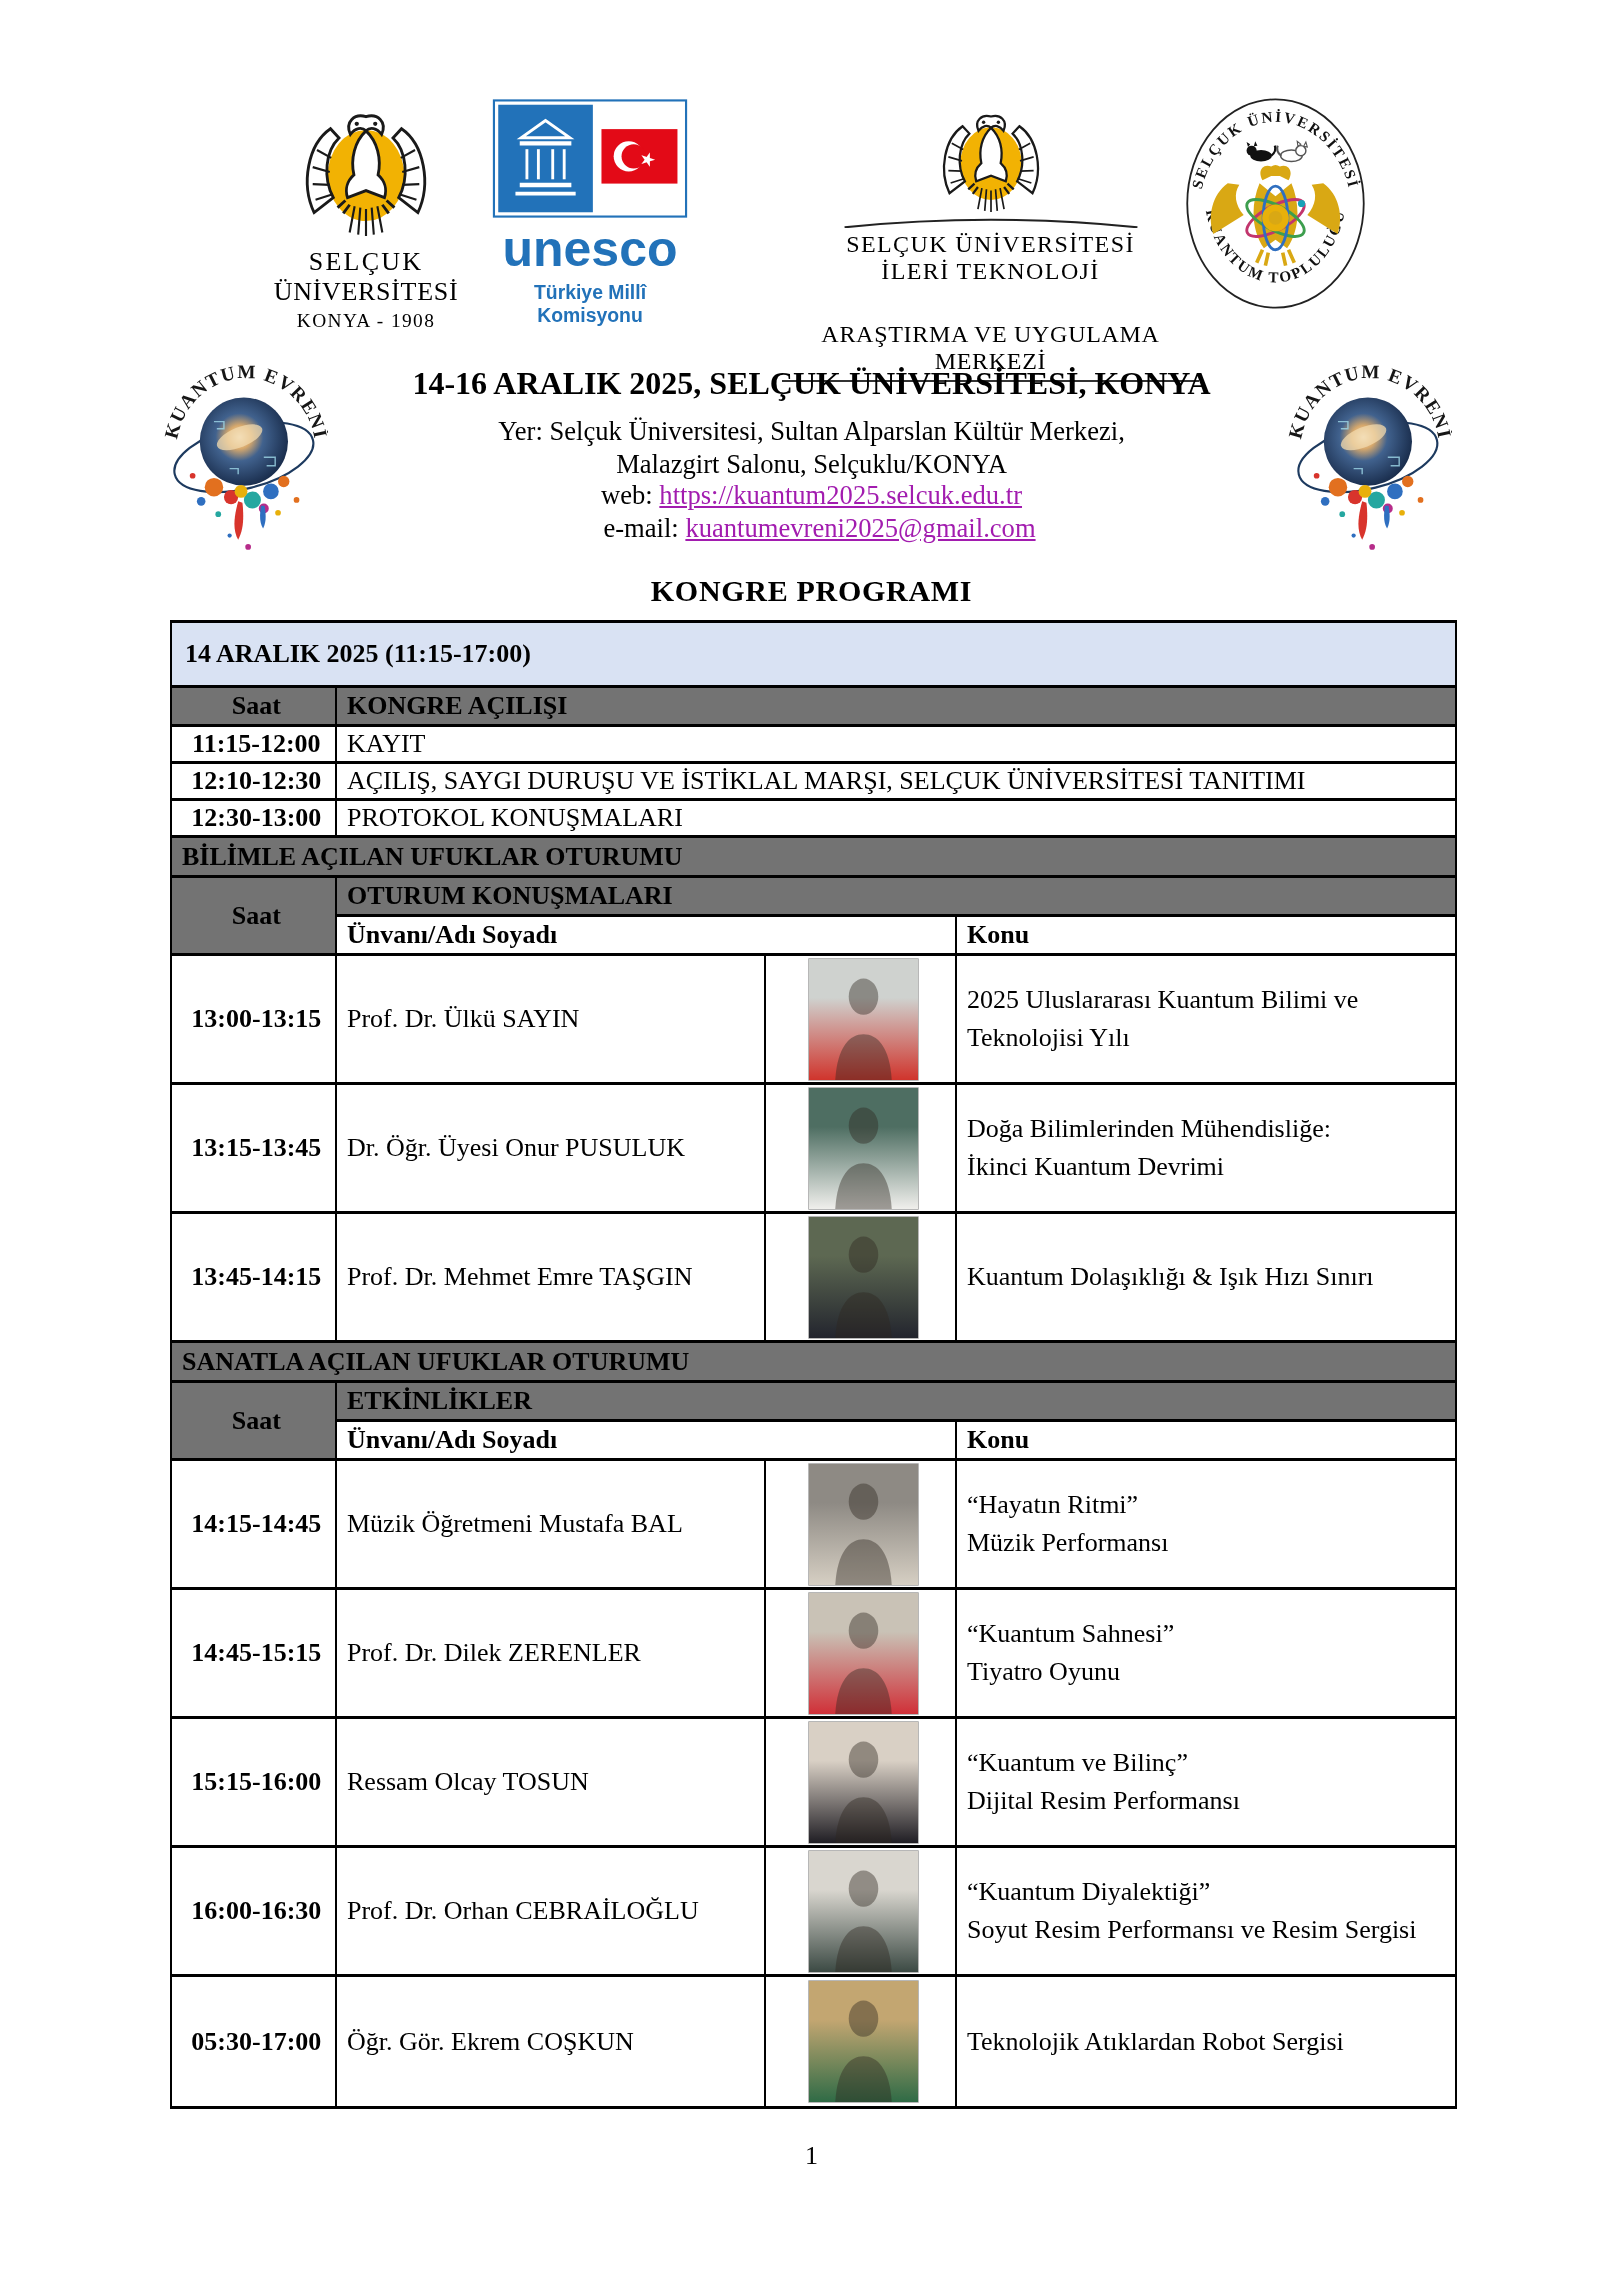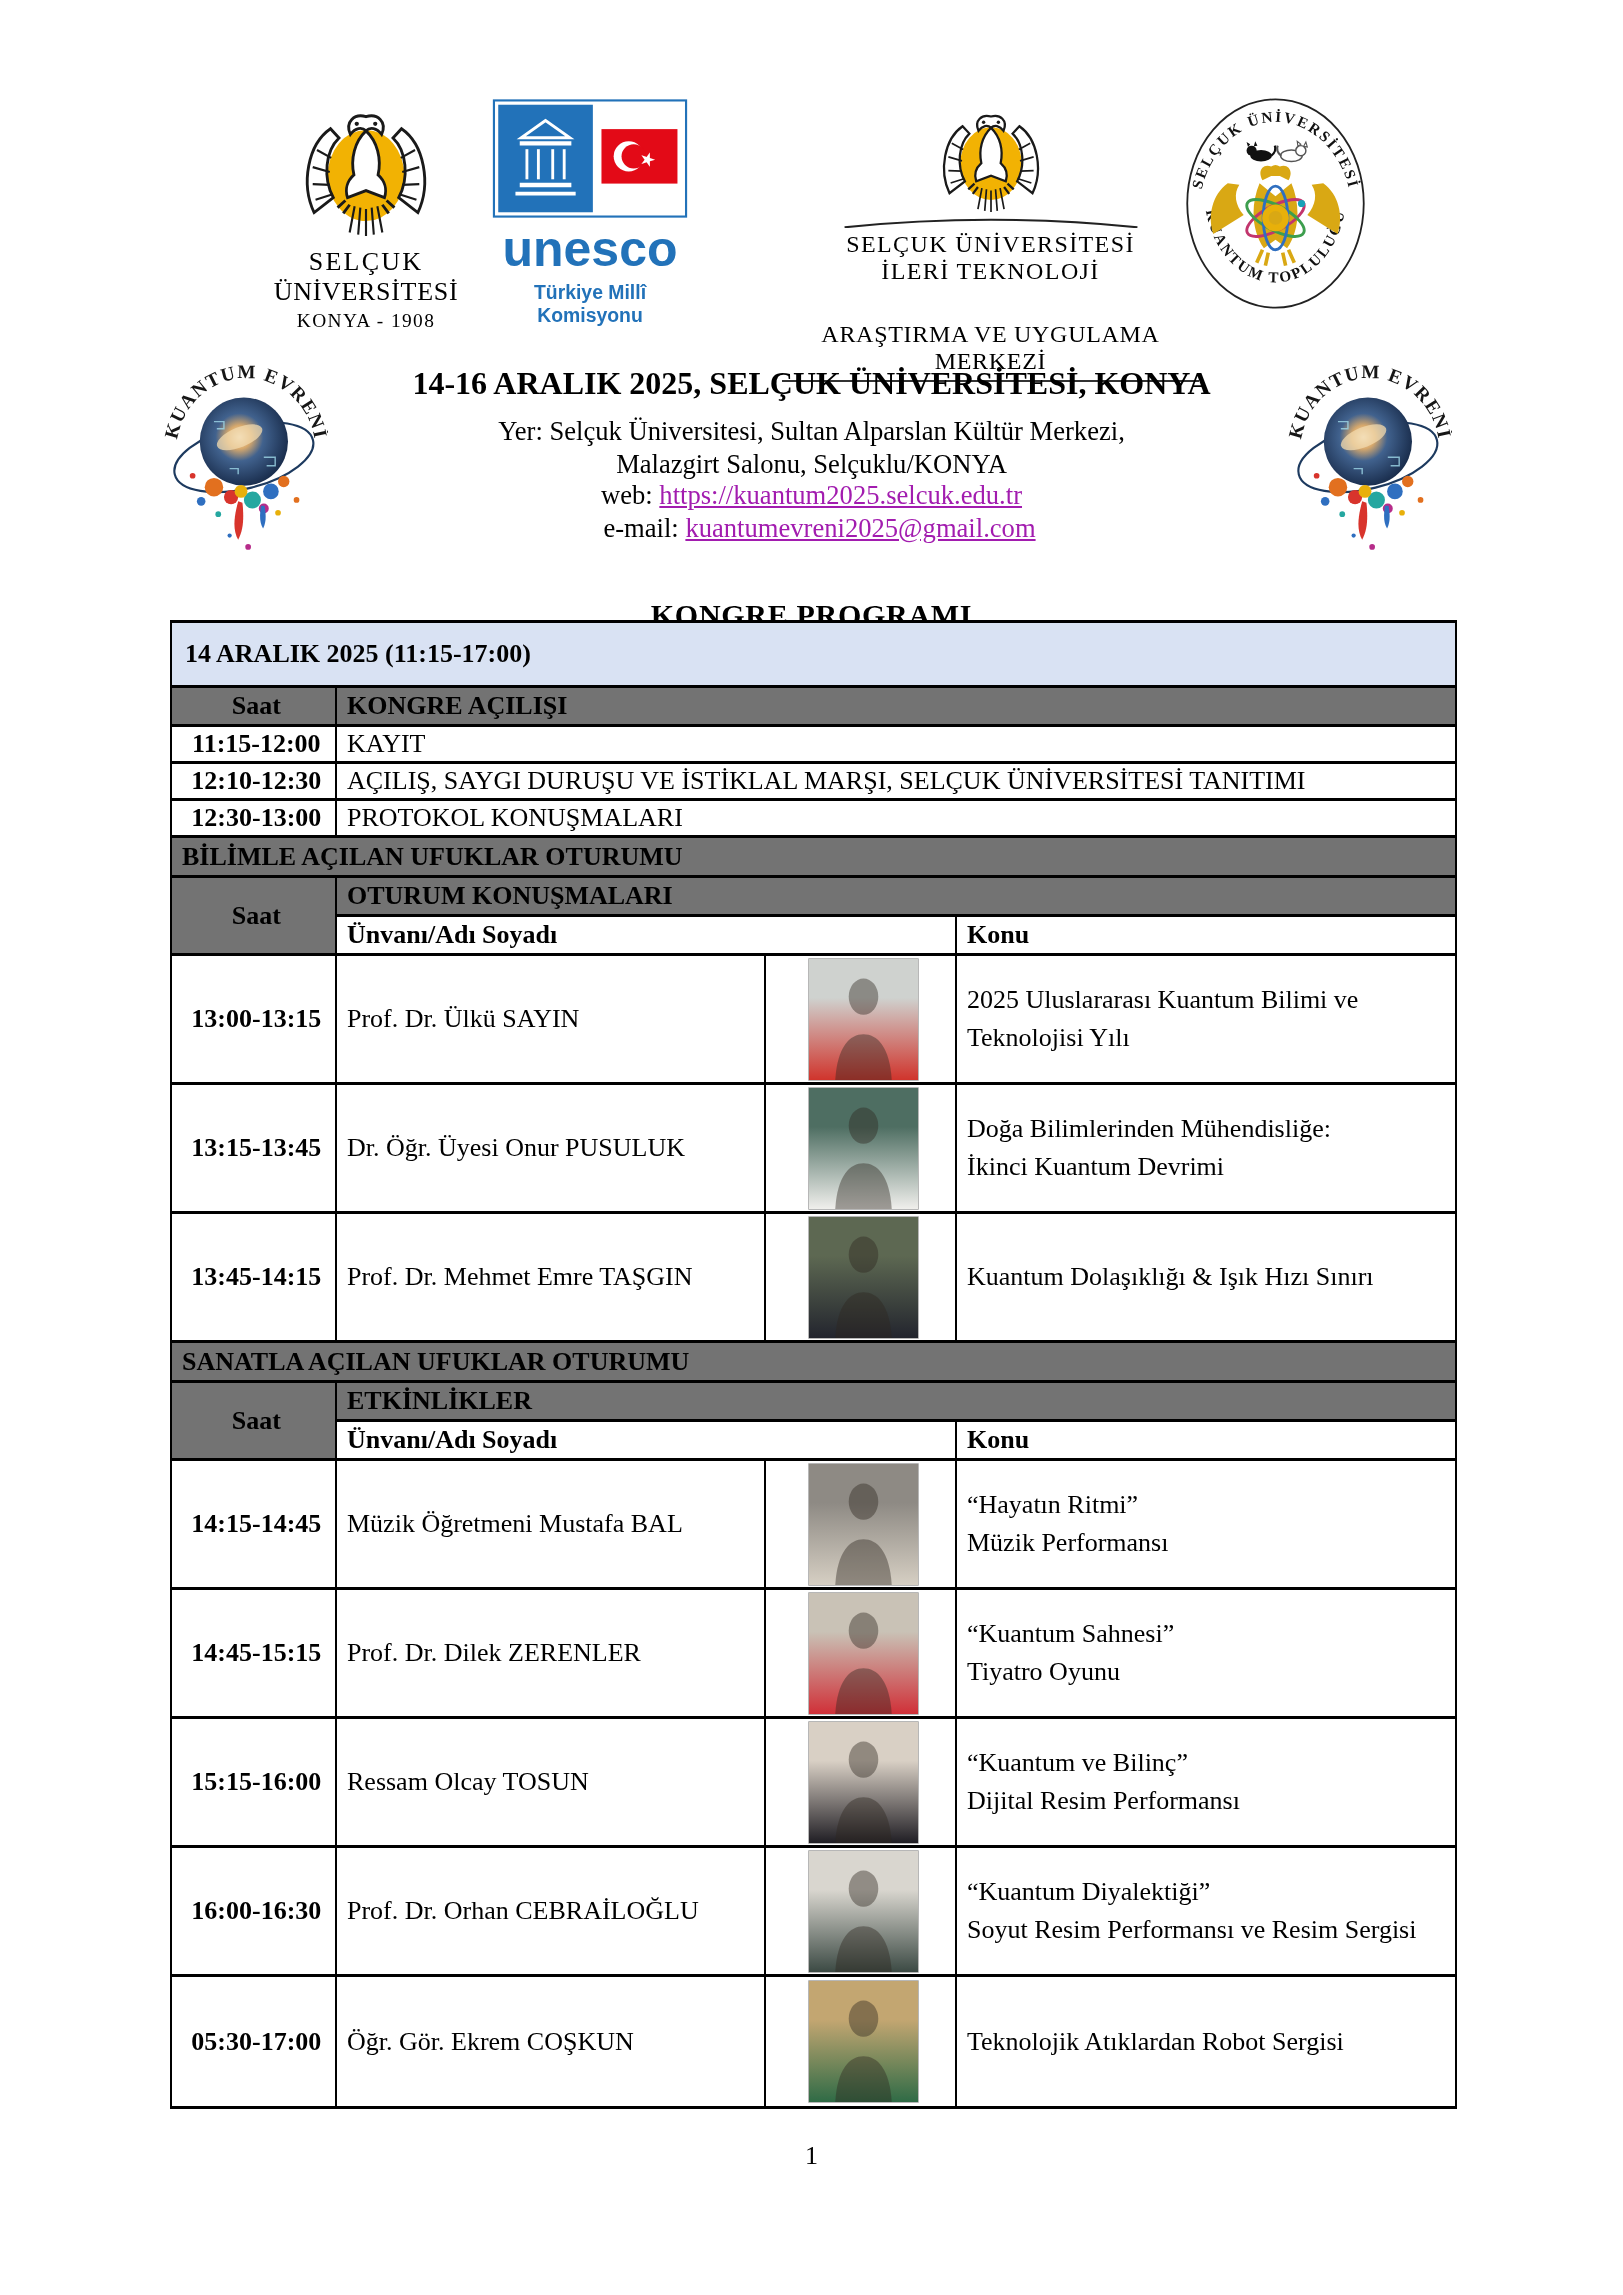--- a/index.html
+++ b/index.html
@@ -28,21 +28,21 @@
   
   .title-zone { position:absolute; left:0; width:100%; text-align:center; }
   #title1 { top:328px; font-size:32px; font-weight:bold; }
   #title2 { top:365px; font-size:32px; font-weight:bold; }
   #venue1 { top:416px; font-size:26.6px; }
   #venue2 { top:449px; font-size:26.6px; }
   #webline { top:480px; font-size:26.6px; }
   #emailline { top:513px; font-size:26.6px;padding-left:16px; }
   .lbl { font-weight:normal; }
   a.doclink { color:#a21caf; text-decoration:underline; }
-  #kongre-heading { top:574px; font-size:30px; font-weight:bold; letter-spacing:0.7px;margin-top:24px; }
+  #kongre-heading { top:574px; font-size:30px; font-weight:bold; letter-spacing:0.7px; }
   
   table.program { position:absolute; left:170px; top:620px; width:1285px;
     border-collapse:collapse; table-layout:fixed; font-size:26px; }
   table.program td { border-left:2.2px solid #000; border-right:2.2px solid #000;
     border-top:3.6px solid #000; border-bottom:3.6px solid #000;
     vertical-align:middle; padding:1.4px 4.3px 1.4px 10px; overflow:hidden; }
   td.time { text-align:center; font-weight:bold; padding:1.4px; }
   tr.blue td { background:#d9e2f3; font-weight:bold; padding-left:13px; }
   tr.green td, td.green { background:#737373;font-family:Liberation Serif, serif; }
   td.bold { font-weight:bold; }

